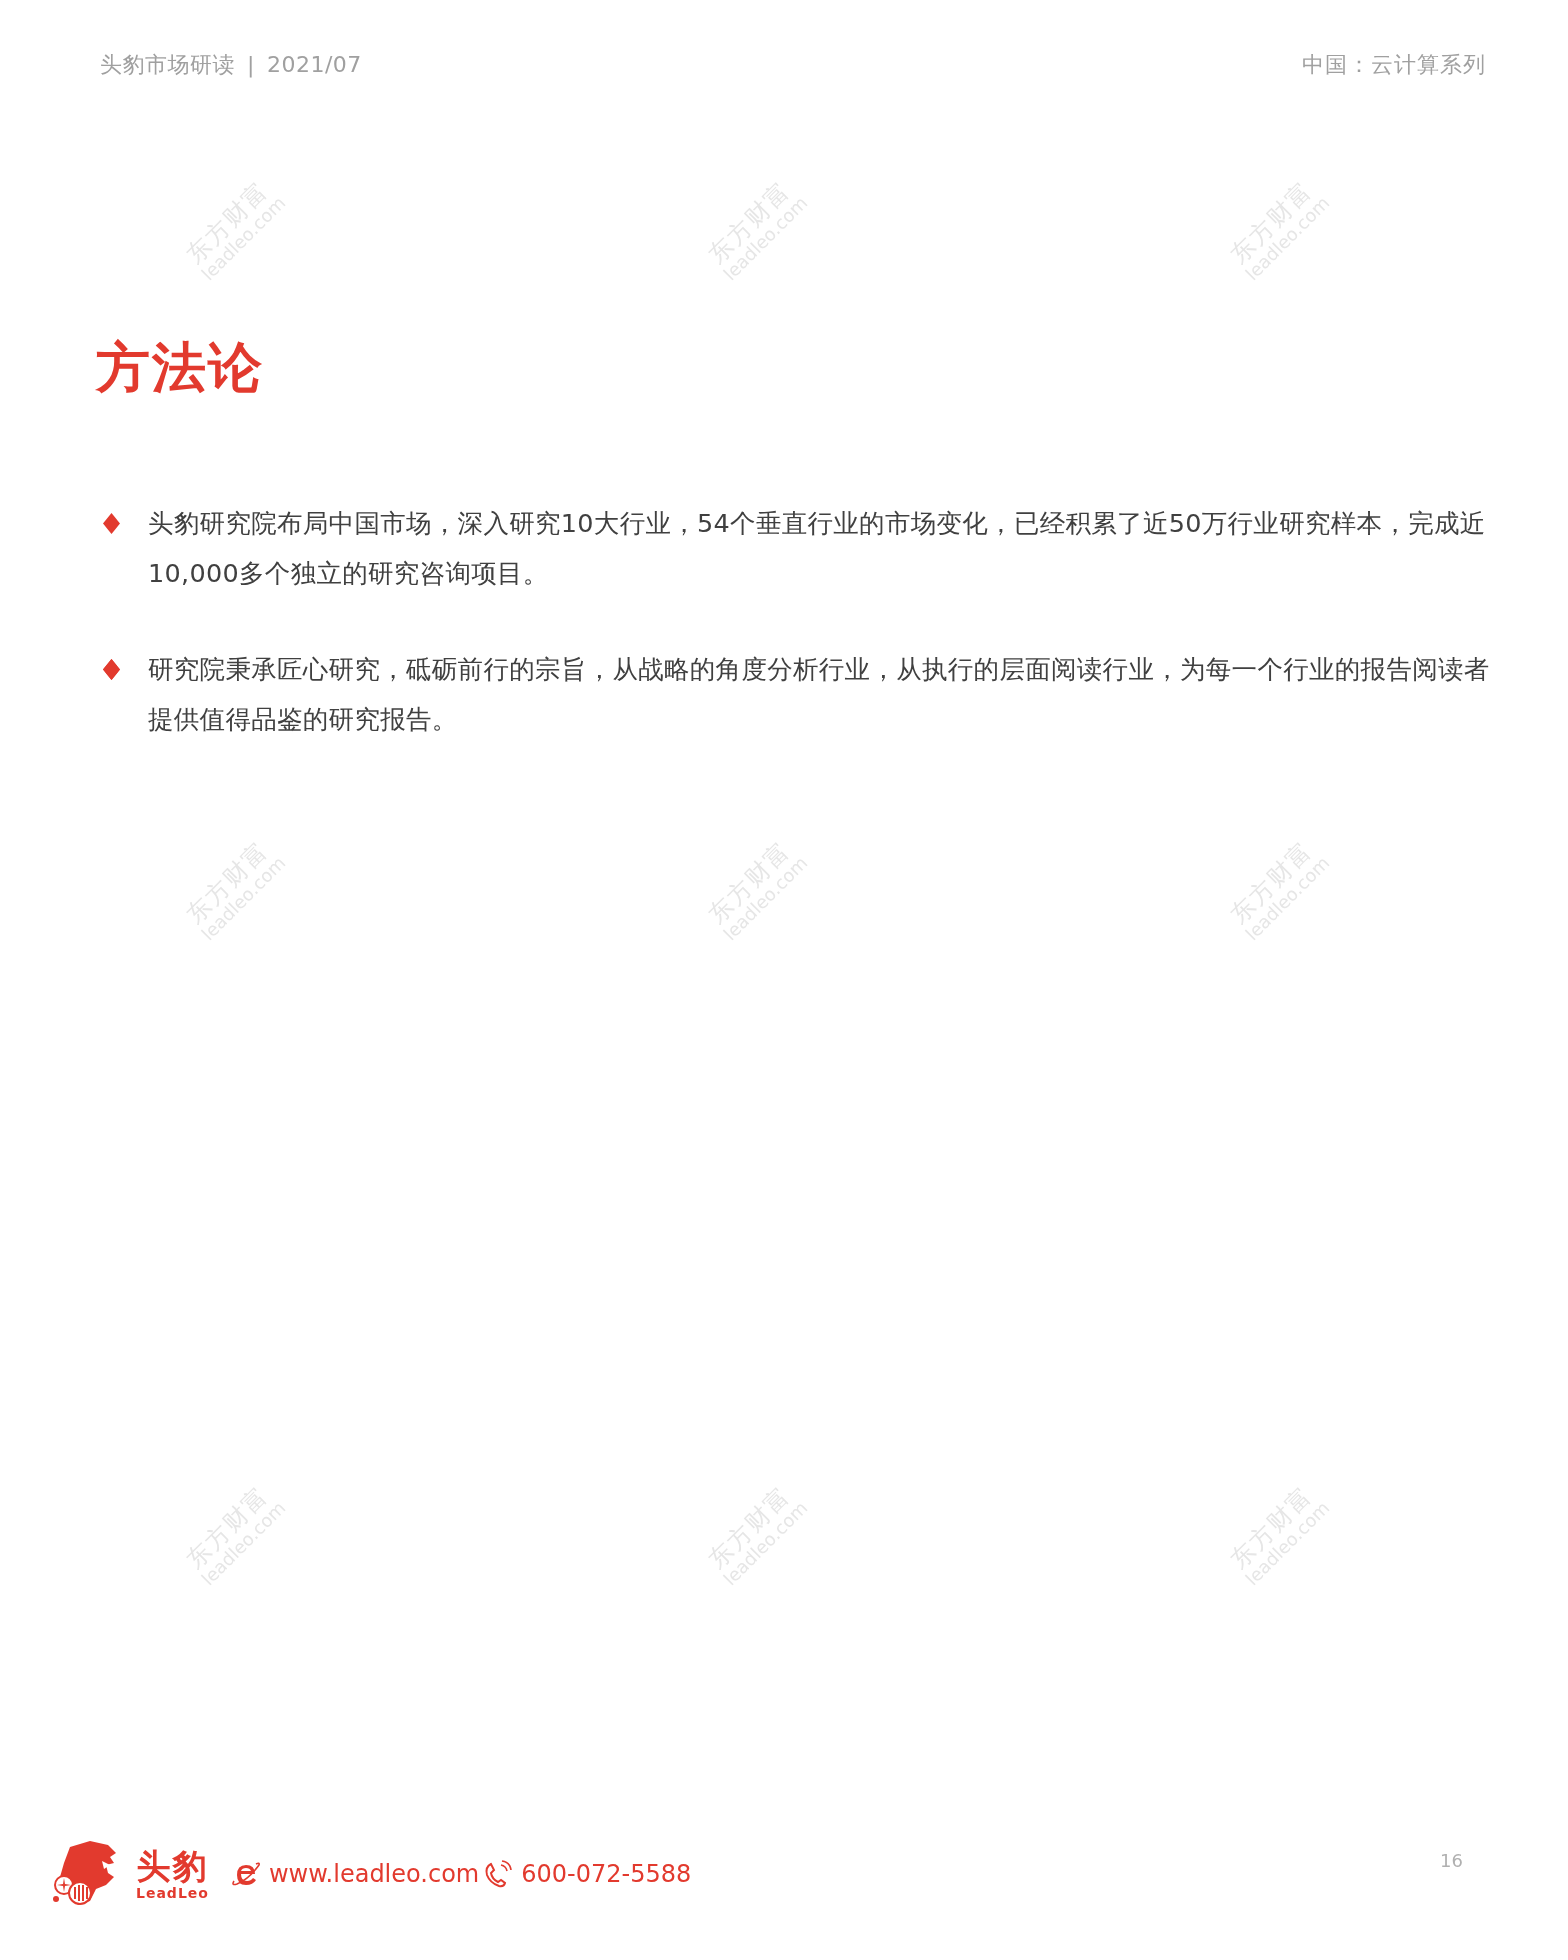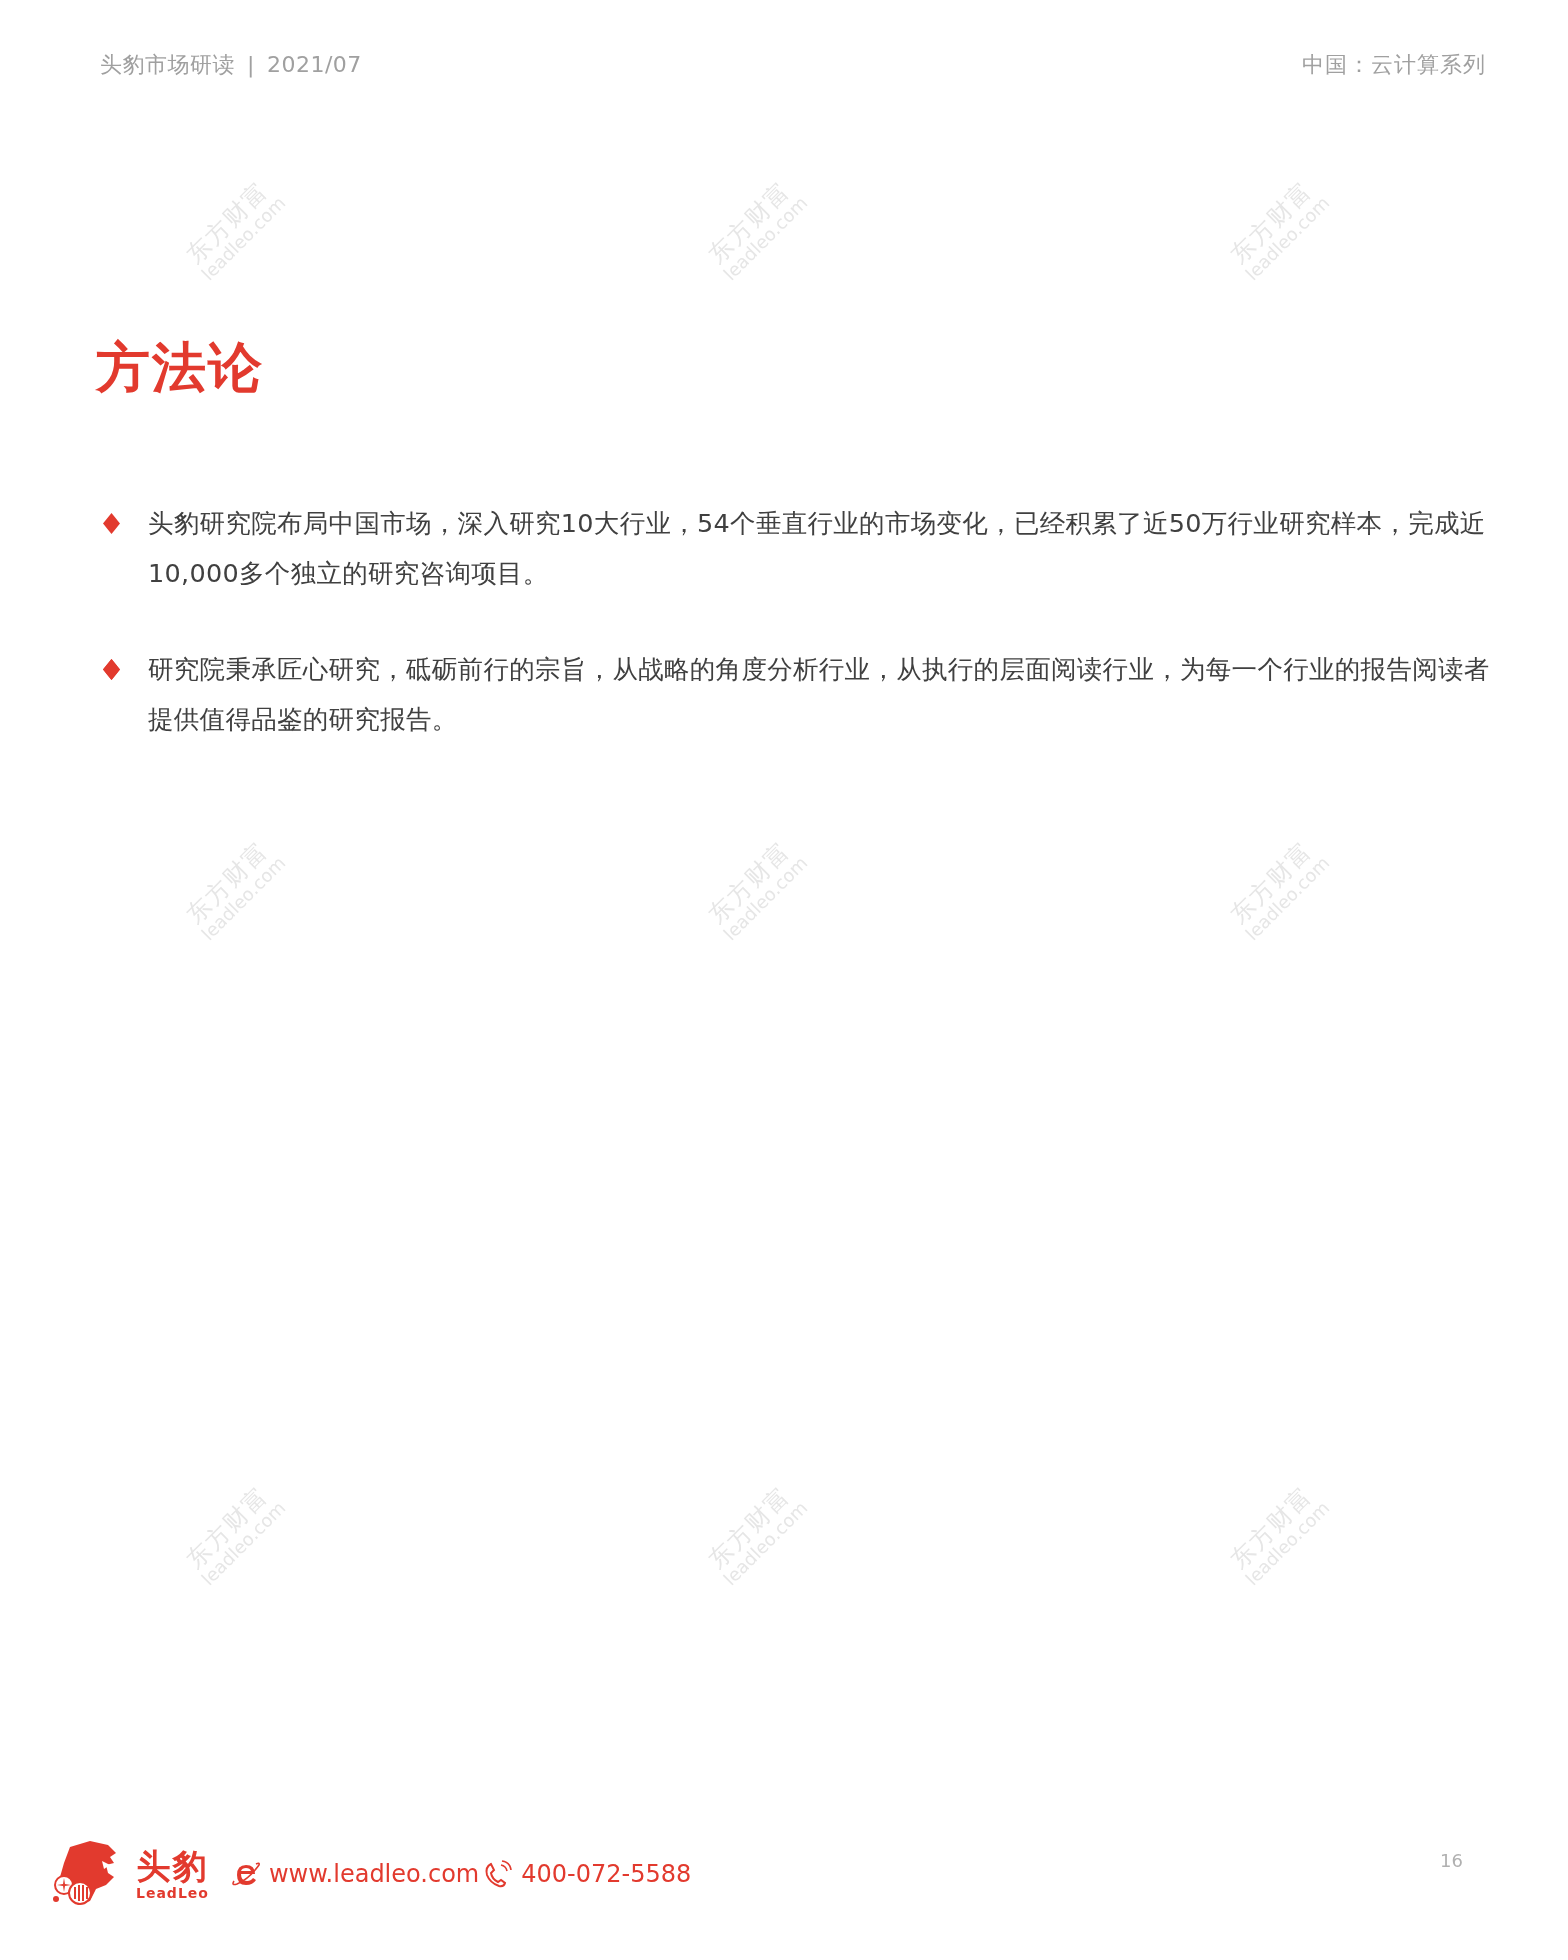--- a/index.html
+++ b/index.html
@@ -243,18 +243,18 @@
       <span>www.leadleo.com</span>
     </div>
     <div class="contact-row">
       <span class="ico">
         <svg width="30" height="30" viewBox="0 0 30 30">
           <path d="M8 5 Q2 8 4 16 Q7 24 16 27 Q21 28 22 24 L18 21 L15 23 Q9 20 8 14 L11 11 L8 5 Z" stroke="#e23a2e" stroke-width="2" fill="none"></path>
           <path d="M18 6 Q23 7 24 12" stroke="#e23a2e" stroke-width="1.6" fill="none"></path>
           <path d="M19 2 Q27 3 28 11" stroke="#e23a2e" stroke-width="1.6" fill="none"></path>
         </svg>
       </span>
-      <span>400-072-5588</span>
+      <span>600-072-5588</span>
     </div>
   </div>
 </div>
 
 <div class="page-number">16</div>
 
 </body></html>

